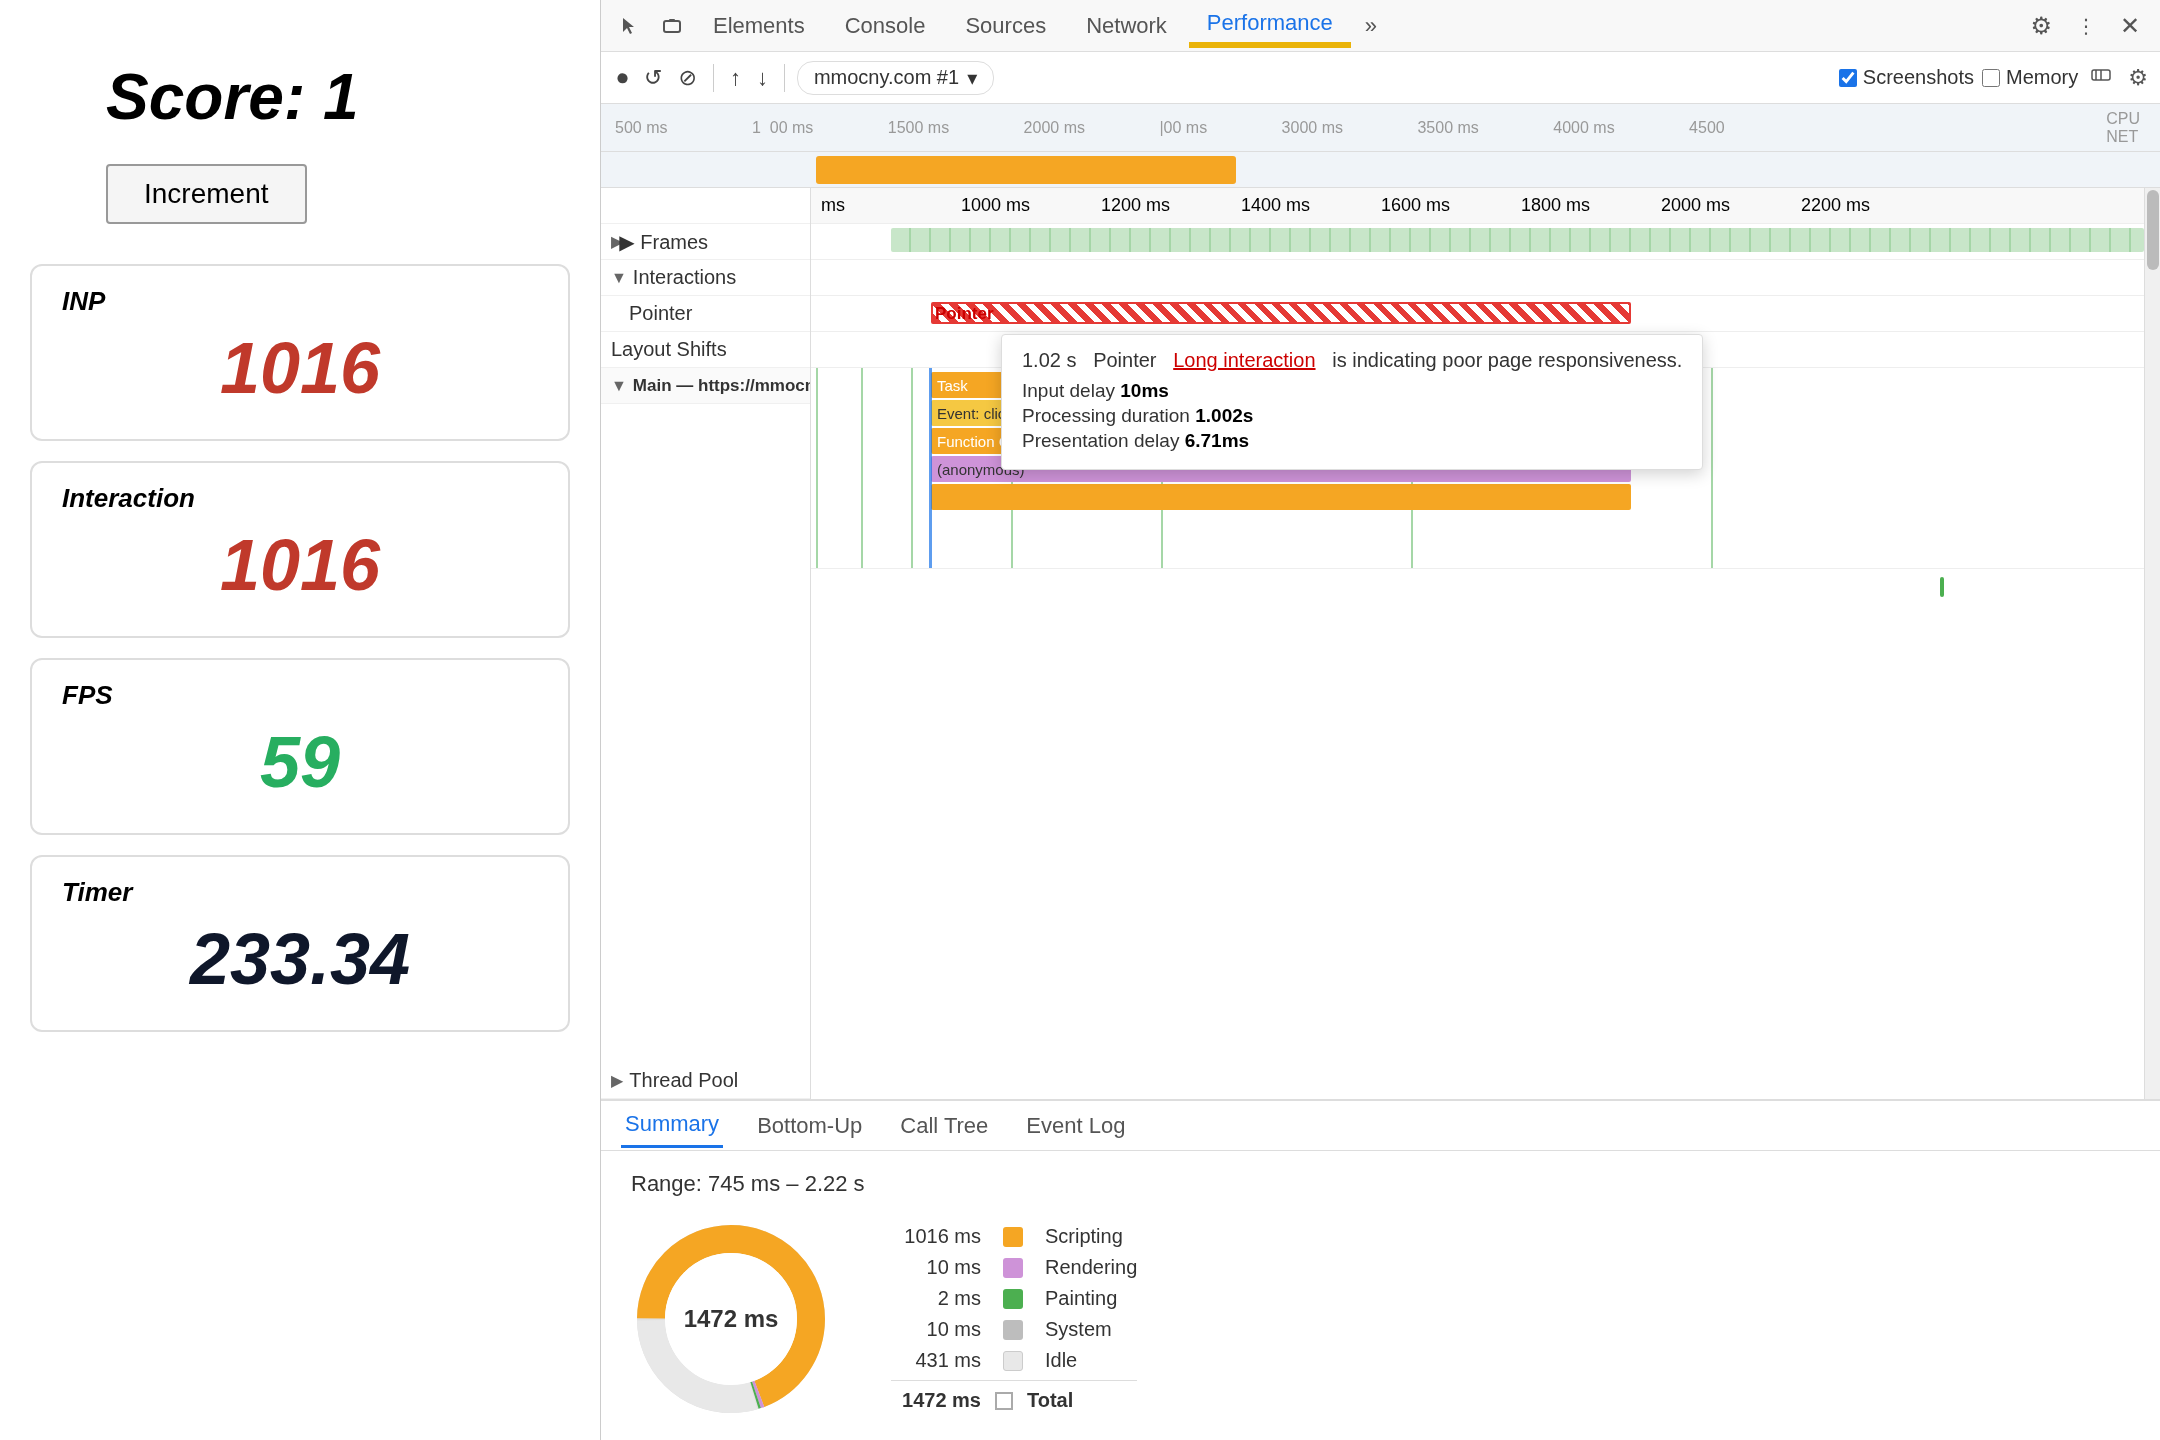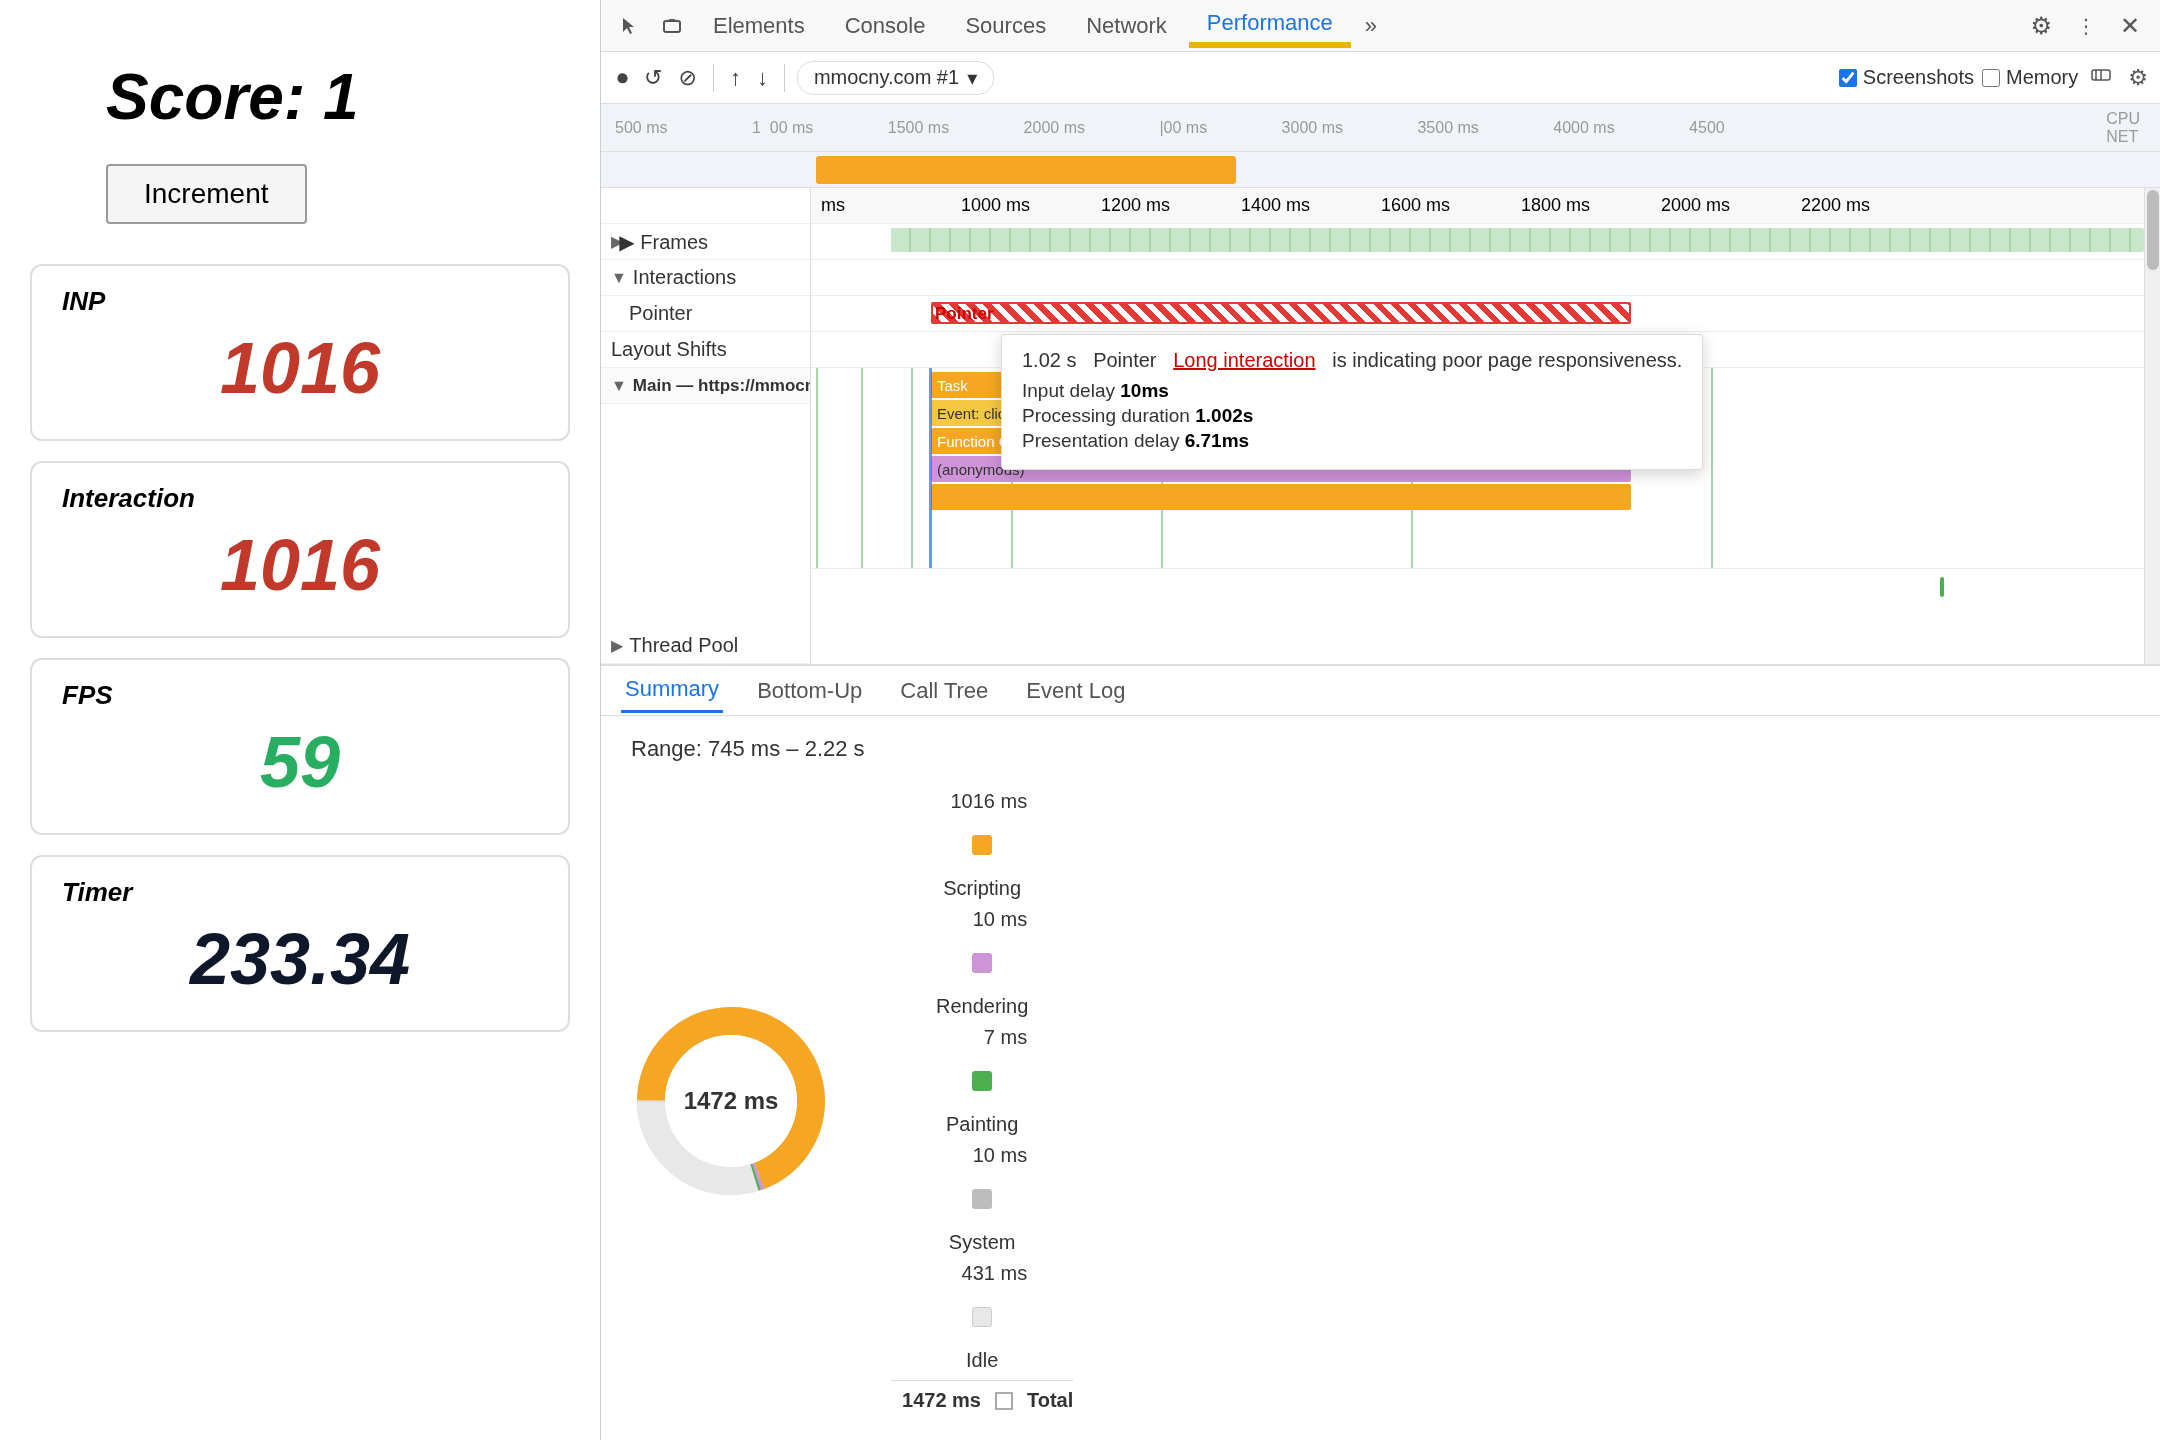--- a/index.html
+++ b/index.html
@@ -368,21 +368,21 @@
       top: 50%; left: 50%;
       transform: translate(-50%, -50%);
       font-size: 24px;
       font-weight: 600;
       color: #333;
       text-align: center;
     }
 
     
     .legend-table { font-size: 21px; }
-    .legend-row { display: flex; align-items: center; gap: 22px; margin: 8px 0; flex-direction: column; }
+    .legend-row { display: flex; align-items: center; gap: 22px; margin: 8px 0; }
     .legend-ms { min-width: 90px; text-align: right; color: #333; font-size: 20px; }
     .legend-dot { width: 20px; height: 20px; border-radius: 3px; flex-shrink: 0; }
     .legend-name { color: #333; font-size: 20px; }
     .legend-total-row { display: flex; align-items: center; gap: 14px; margin: 8px 0; border-top: 1px solid #ddd; padding-top: 8px; }
     .legend-checkbox { width: 18px; height: 18px; border: 2px solid #aaa; flex-shrink: 0; }
 
     
     .blue-select-line {
       position: absolute;
       top: 0; bottom: 0;
@@ -690,21 +690,21 @@
             <span class="legend-ms">1016 ms</span>
             <div class="legend-dot" style="background:#f5a623;"></div>
             <span class="legend-name">Scripting</span>
           </div>
           <div class="legend-row">
             <span class="legend-ms">10 ms</span>
             <div class="legend-dot" style="background:#ce93d8;"></div>
             <span class="legend-name">Rendering</span>
           </div>
           <div class="legend-row">
-            <span class="legend-ms">7 ms</span>
+            <span class="legend-ms">2 ms</span>
             <div class="legend-dot" style="background:#4caf50;"></div>
             <span class="legend-name">Painting</span>
           </div>
           <div class="legend-row">
             <span class="legend-ms">10 ms</span>
             <div class="legend-dot" style="background:#bdbdbd;"></div>
             <span class="legend-name">System</span>
           </div>
           <div class="legend-row">
             <span class="legend-ms">431 ms</span>

